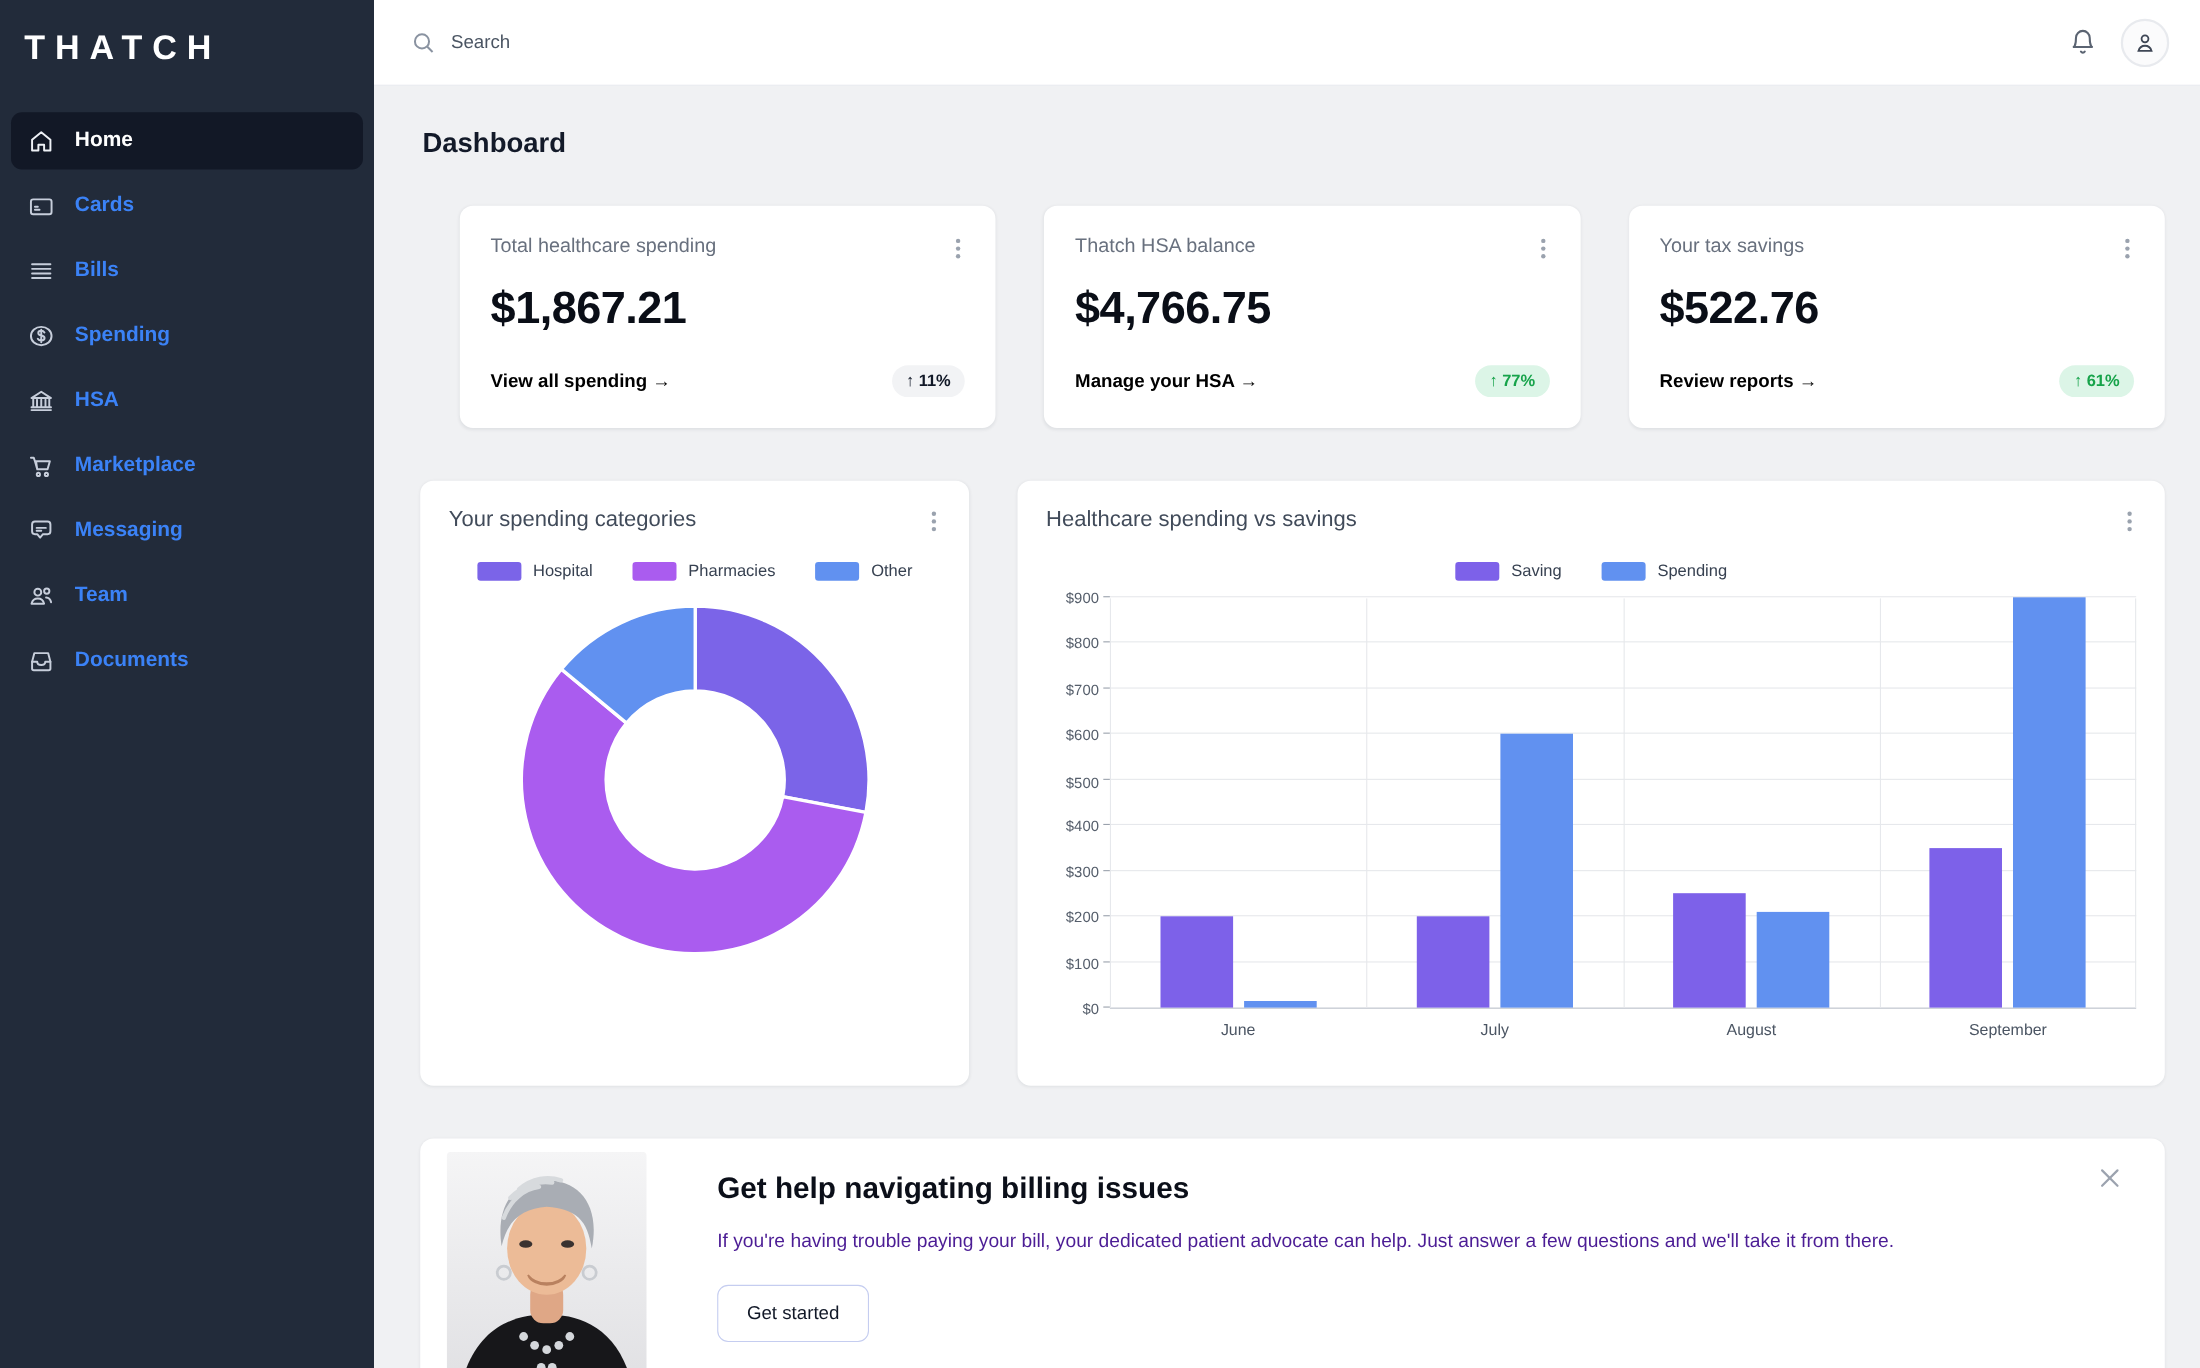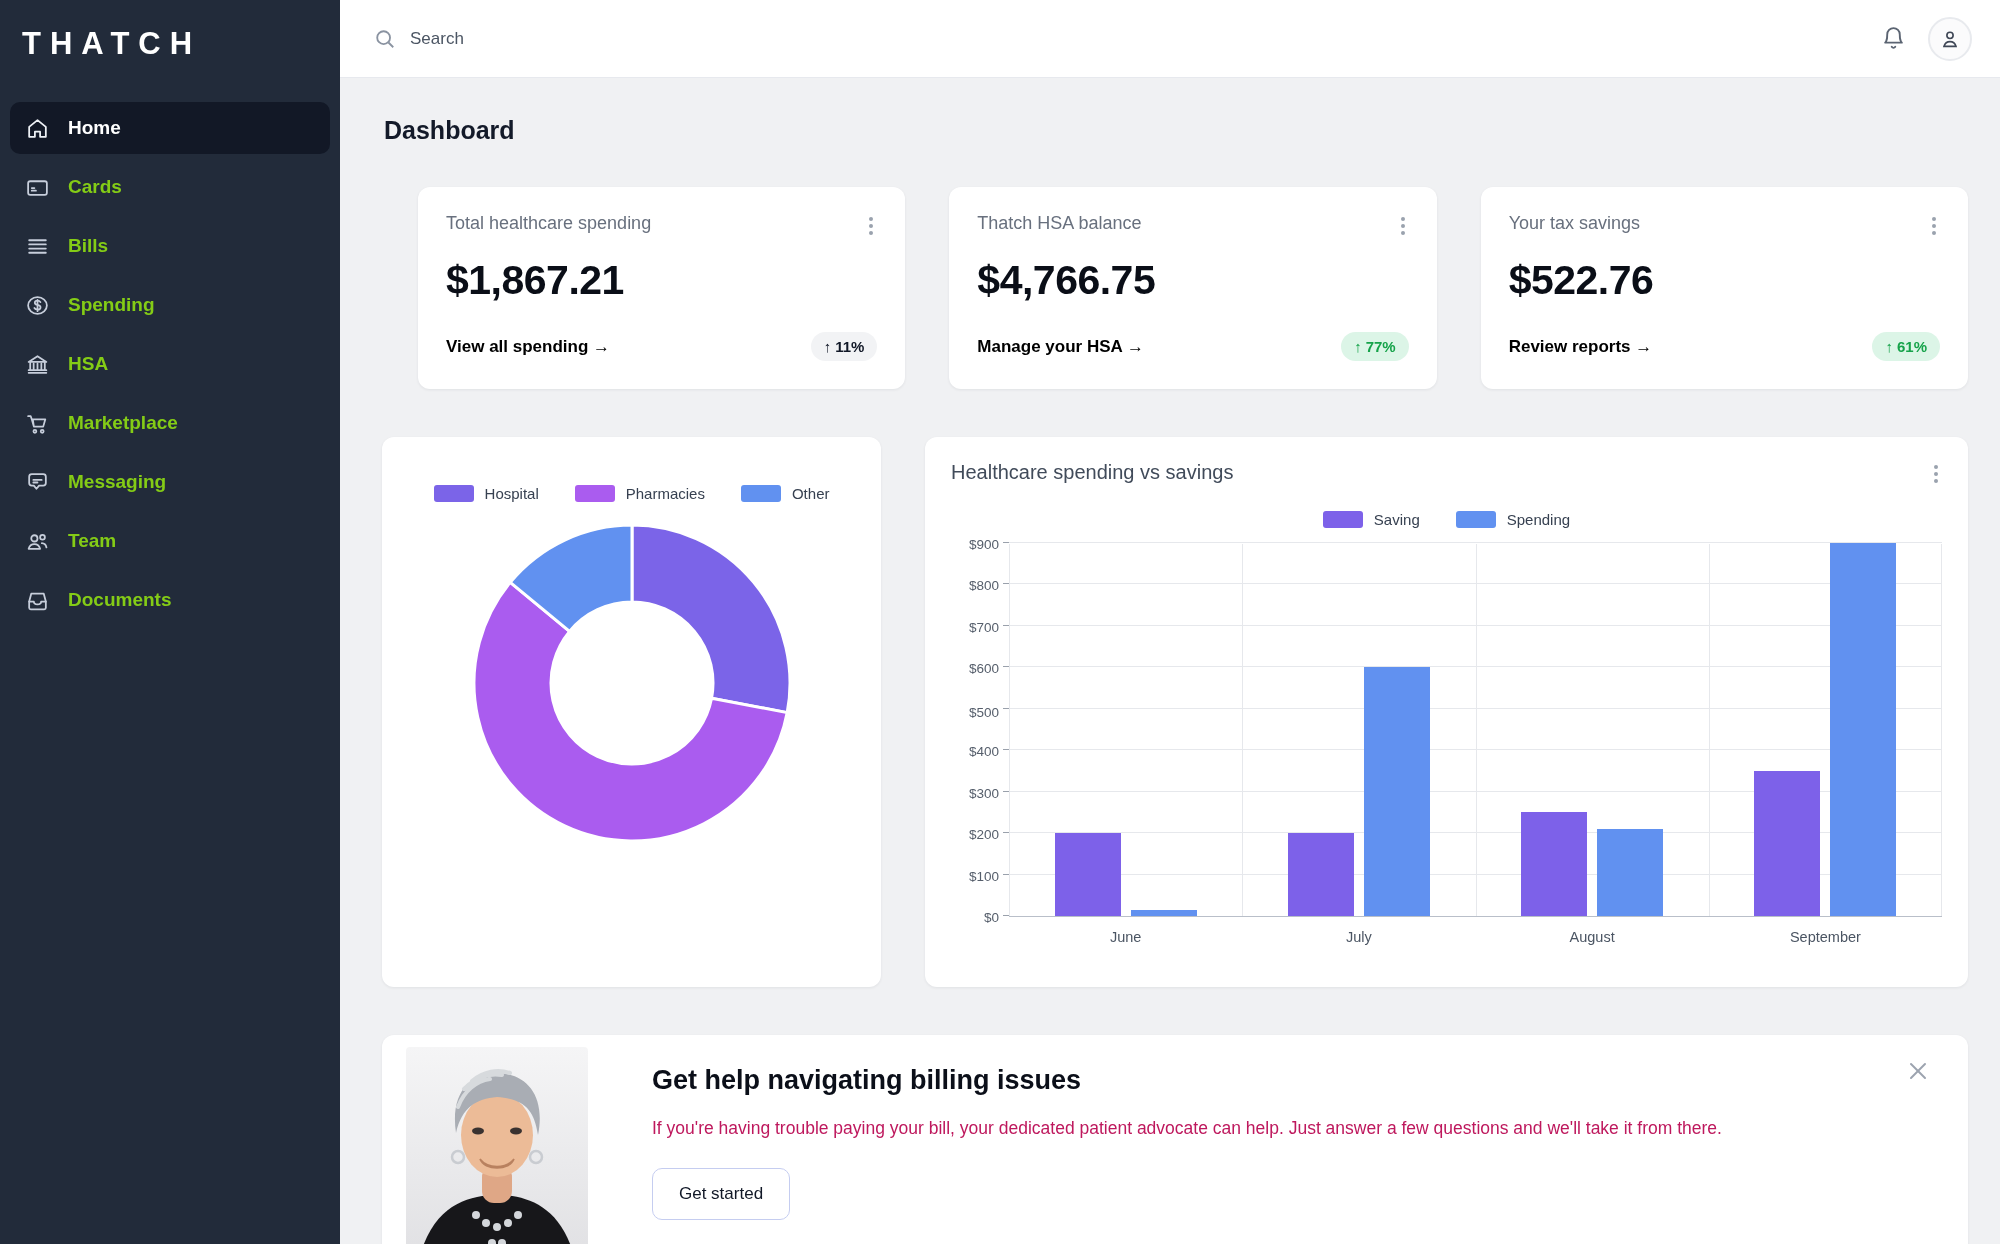--- a/index.html
+++ b/index.html
@@ -8,21 +8,21 @@
 
   
   .sidebar { width:340px; min-width:340px; background:#222b3a; color:#dee3ea; display:flex; flex-direction:column; }
   .brand { font-size:31px; font-weight:600; color:#ffffff; letter-spacing:9px; padding:26px 0 0 22px; height:76px; }
   .nav { display:flex; flex-direction:column; gap:7px; margin-top:26px; padding:0 10px; }
   .nav-item { display:flex; align-items:center; gap:18px; height:52px; padding:0 14px; border-radius:10px; cursor:pointer; }
   .nav-item.active { background:#121826; }
   .nav-item .ni-icon { width:26px; height:26px; display:flex; align-items:center; justify-content:center; }
   .nav-item .ni-icon svg { width:25px; height:25px; stroke:#c7cedb; fill:none; stroke-width:1.7; stroke-linecap:round; stroke-linejoin:round; }
   .nav-item.active .ni-icon svg { stroke:#eef1f6; }
-  .nav-item .ni-label { font-size:19px; font-weight:600; color:#84cc16; }
+  .nav-item .ni-label { font-size:19px; font-weight:600; color:#3b82f6; }
   .nav-item.active .ni-label { color:#ffffff; font-weight:700; }
 
   
   .main { flex:1; display:flex; flex-direction:column; min-width:0; }
   .topbar { height:78px; background:#ffffff; border-bottom:1px solid #e7e9ee; display:flex; align-items:center; padding:0 28px 0 34px; }
   .search-wrap { display:flex; align-items:center; gap:14px; flex:1; }
   .search-wrap svg { width:22px; height:22px; stroke:#8a93a1; fill:none; stroke-width:2; }
   .search-input { border:none; outline:none; font-size:17px; color:#374151; width:420px; font-family:Liberation Sans, sans-serif; }
   .search-input::placeholder { color:#4b5563; }
   .top-actions { display:flex; align-items:center; gap:22px; }
@@ -67,21 +67,21 @@
   .vline { position:absolute; top:0; bottom:0; width:1px; background:#e6e8ec; }
   .bc-group { flex:1; display:flex; align-items:flex-end; justify-content:center; gap:10px; position:relative; }
   .bar { width:66px; }
   .bc-months { margin-left:58px; display:flex; }
   .bc-months div { flex:1; text-align:center; font-size:14.5px; color:#4b5563; padding-top:12px; }
 
   .banner { margin-top:48px; height:240px; display:flex; position:relative; overflow:hidden; }
   .banner-photo { margin:12px 0 0 24px; width:182px; height:228px; border-radius:4px; overflow:hidden; flex:none; }
   .banner-content { padding:30px 0 0 64px; max-width:1150px; }
   .banner-heading { font-size:27px; font-weight:700; color:#0b0f19; }
-  .banner-body { font-size:17.5px; color:#be185d; line-height:32px; margin-top:16px; }
+  .banner-body { font-size:17.5px; color:#4c1d95; line-height:32px; margin-top:16px; }
   .cta-btn { margin-top:24px; background:#ffffff; border:1.5px solid #c5cdf0; border-radius:10px; padding:15px 26px; font-size:17px; font-weight:500; color:#111827; cursor:pointer; font-family:"Liberation Sans",sans-serif; }
   .close-btn { position:absolute; top:24px; right:38px; background:none; border:none; cursor:pointer; }
   .close-btn svg { width:24px; height:24px; stroke:#9ca3af; stroke-width:2; fill:none; stroke-linecap:round; }
 </style>
 </head>
 <body>
 
 <div class="app">
 
   <aside class="sidebar">
@@ -255,20 +255,28 @@
             <span class="badge tone-positive">
                 <span>↑</span>
                 <span>61%</span>
               </span>
           </div>
         </article>
       </section>
 
       <section class="row2">
         <article class="card chart-card">
+          <div class="card-head">
+            <span class="chart-title">Your spending categories</span>
+            <button class="kebab">
+                <i></i>
+                <i></i>
+                <i></i>
+              </button>
+          </div>
           <div class="legend" id="donut-legend">
               <div class="legend-item">
                 <span class="legend-swatch" style="background:#7b64e8"></span>
                 <span class="legend-label">Hospital</span>
               </div>
               <div class="legend-item">
                 <span class="legend-swatch" style="background:#aa5cef"></span>
                 <span class="legend-label">Pharmacies</span>
               </div>
               <div class="legend-item">

